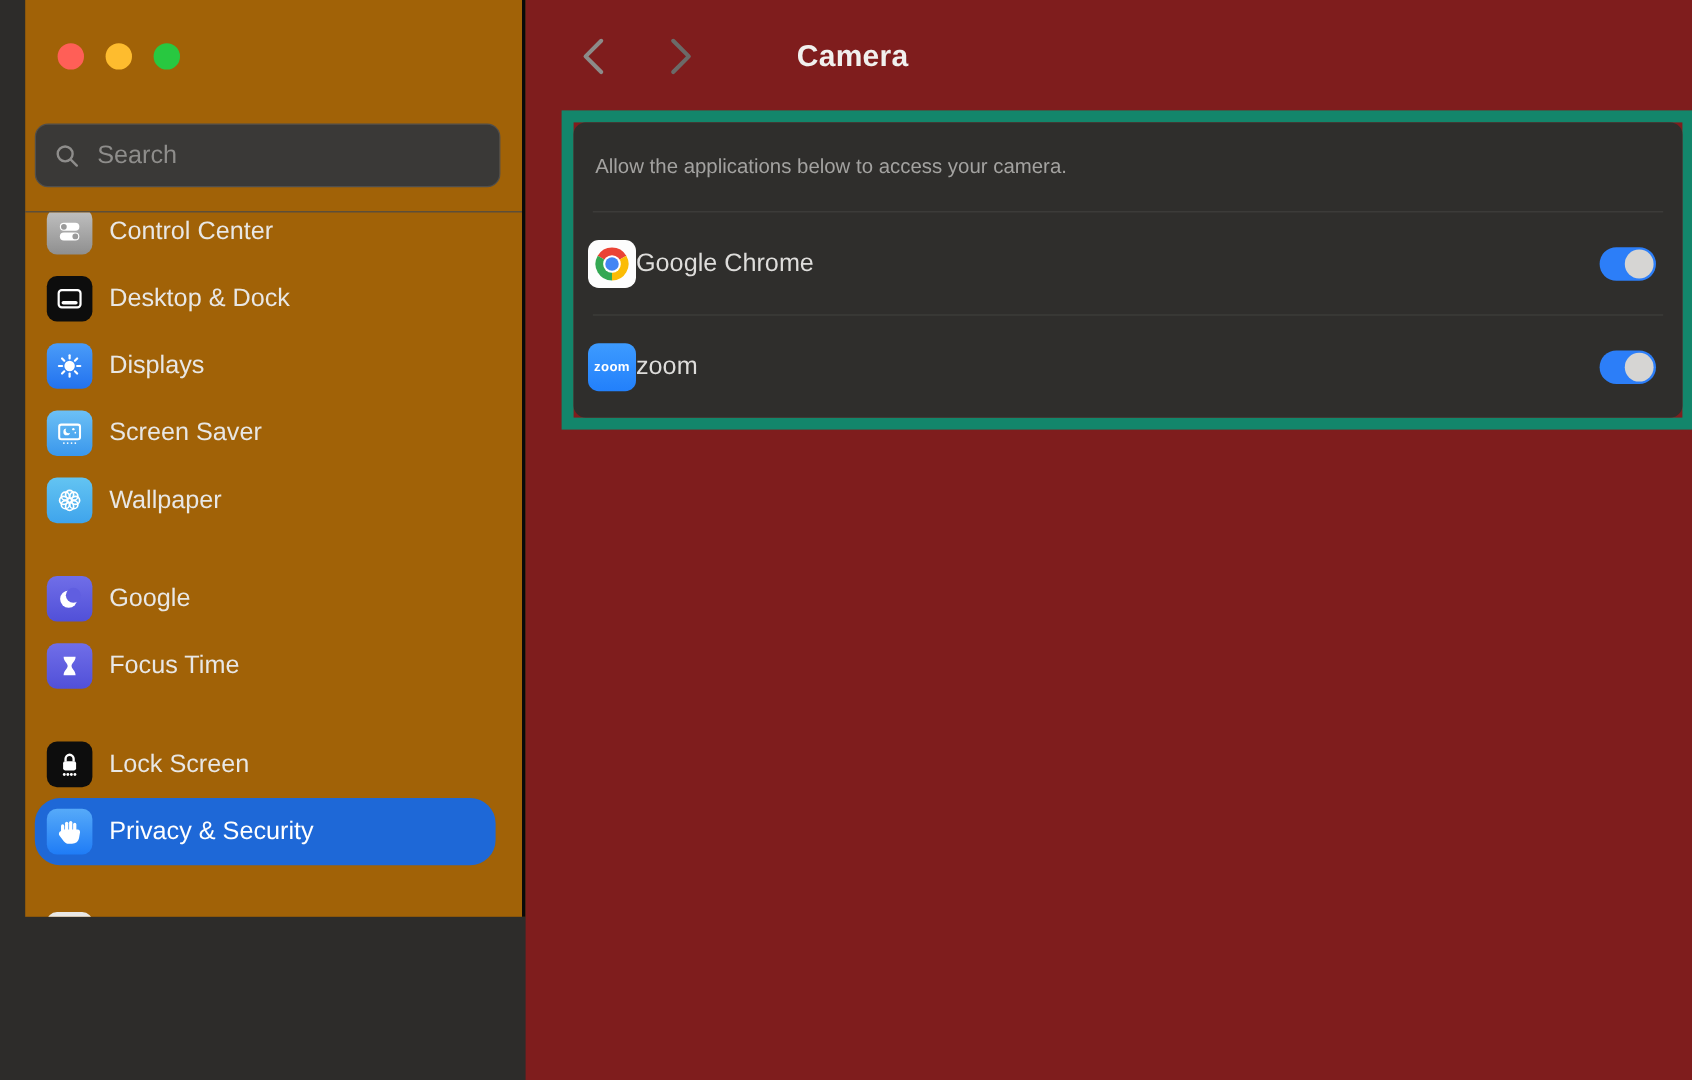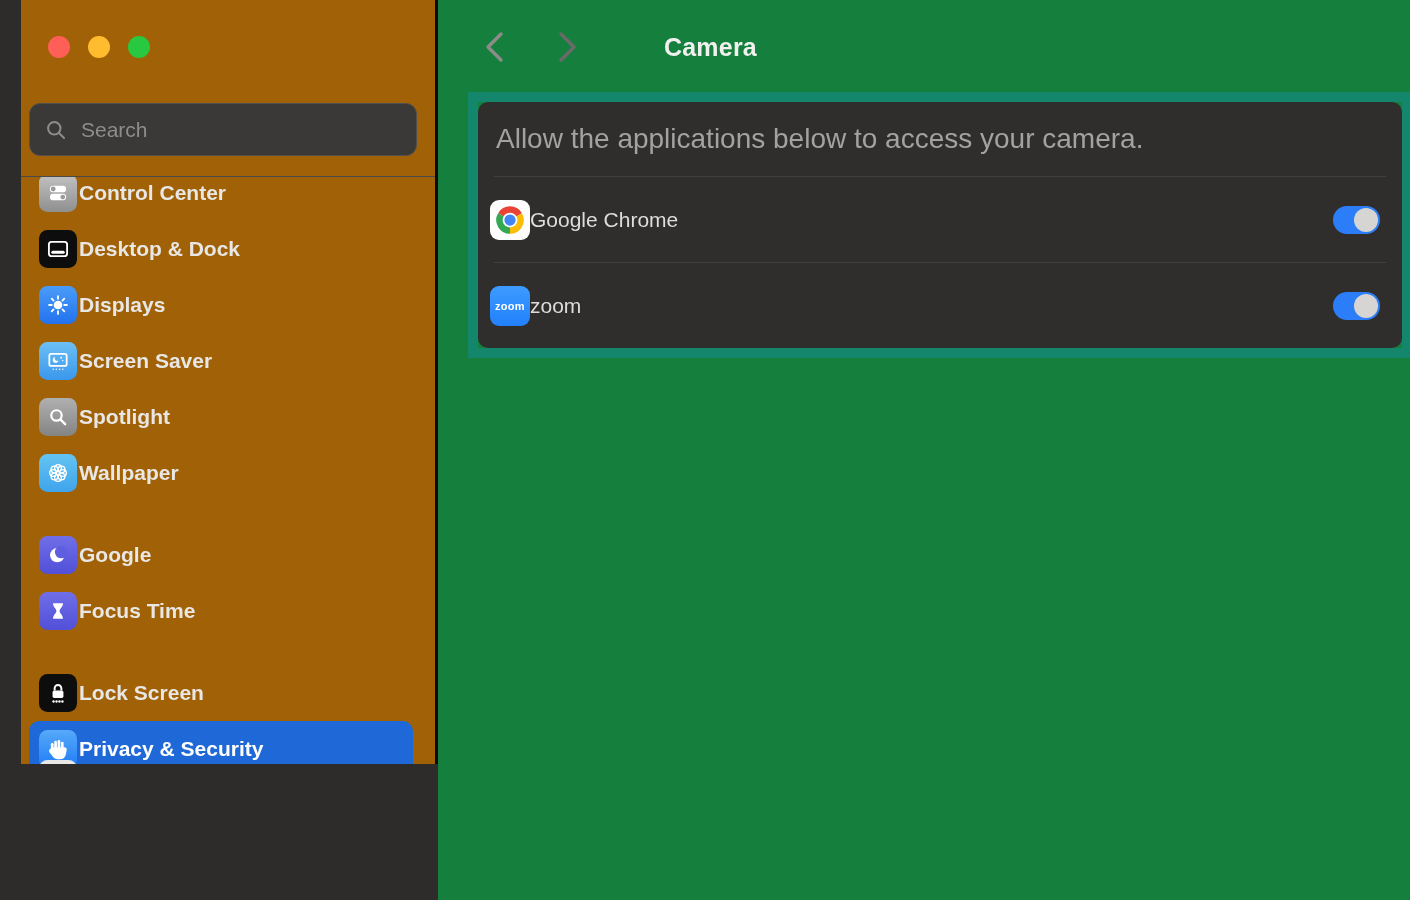--- a/index.html
+++ b/index.html
@@ -47,30 +47,29 @@
 
   .nav-list {
     position:absolute; top:177px; left:0; right:0; bottom:0;
     overflow:hidden;
   }
   .nav-group:first-child { margin-top:-12px; }
   .nav-group + .nav-group { margin-top:26px; }
 
   .nav-row {
     height:56px; display:flex; align-items:center;
-    padding-left:18px; gap:2px;
+    padding-left:18px; gap:14px;
     font-size:21px; color:#e8e7e5;
     cursor:default;
-    font-weight:bold;
   }
   .nav-row.selected {
     margin:0 22px 0 8px;
     padding-left:10px;
     background:#1e68d7;
-    border-radius:10px;
+    border-radius:21px;
     color:#ffffff;
   }
   .app-icon {
     width:38px; height:38px; border-radius:8.5px; flex:none;
     display:flex; align-items:center; justify-content:center;
   }
   .ic-control-center { background:linear-gradient(#c2c2c2,#8f8f8f); }
   .ic-desktop-dock   { background:#0d0d0d; }
   .ic-displays       { background:linear-gradient(#4a9cf8,#2272ef); }
   .ic-screen-saver   { background:linear-gradient(#6cc0f5,#3a97ec); }
@@ -83,21 +82,21 @@
   .ic-lock-screen    { background:#0d0d0d; }
   .ic-privacy        { background:linear-gradient(#56aaf9,#1f7cf6); }
 
   .partial-icon {
     position:absolute; bottom:-34px; left:18px;
     width:38px; height:38px; border-radius:8.5px;
     background:#e9e8e6;
   }
 
   
-  .main { position:relative; flex:1; background:#15803d; }
+  .main { position:relative; flex:1; background:#7f1d1d; }
   .main-header {
     position:absolute; top:30px; left:42px;
     display:flex; align-items:center;
   }
   .chev { width:30px; display:flex; justify-content:center; }
   .chev + .chev { margin-left:42px; }
   .page-title {
     margin-left:82px;
     font-size:25px; font-weight:700; color:#f1f0ee;
     letter-spacing:0.2px;
@@ -110,21 +109,21 @@
   }
   .settings-panel {
     width:100%; height:100%;
     background:#2f2e2c;
     border-radius:10px;
     display:flex; flex-direction:column;
   }
   .panel-desc {
     height:74px; display:flex; align-items:center;
     padding:0 18px;
-    font-size:28px; color:#a3a2a0;
+    font-size:17px; color:#a3a2a0;
   }
   .panel-divider { height:1px; background:#403f3d; margin:0 16px 0 16px; }
   .app-row {
     flex:1;
     display:flex; align-items:center;
     padding:0 22px 0 12px; 
   }
   .app-row .app-name { flex:1; font-size:21px; color:#dedddb; }
   .chrome-tile {
     width:40px; height:40px; border-radius:9px; background:#fdfdfd;
@@ -222,29 +221,20 @@
               <circle cx="16.4" cy="11.6" r="0.65" fill="#fff"></circle>
               <g fill="#fff">
                 <circle cx="7.6" cy="19.6" r="0.7"></circle>
                   <circle cx="10.5" cy="19.6" r="0.7"></circle>
                 <circle cx="13.5" cy="19.6" r="0.7"></circle>
                   <circle cx="16.4" cy="19.6" r="0.7"></circle>
               </g>
             </svg>
           </span>
           <span>Screen Saver</span>
-        </div>
-        <div class="nav-row">
-          <span class="app-icon ic-spotlight">
-            <svg width="26" height="26" viewBox="0 0 24 24" fill="none" stroke="#fff">
-              <circle cx="10.6" cy="10.6" r="4.8" stroke-width="2"></circle>
-              <line x1="14.2" y1="14.2" x2="18.6" y2="18.6" stroke-width="2.2" stroke-linecap="round"></line>
-            </svg>
-          </span>
-          <span>Spotlight</span>
         </div>
         <div class="nav-row">
           <span class="app-icon ic-wallpaper">
             <svg width="26" height="26" viewBox="0 0 24 24" fill="none" stroke="#fff" stroke-width="1.3">
               <circle cx="16.6" cy="12" r="3.1"></circle>
                 <circle cx="15.25" cy="15.25" r="3.1"></circle>
               <circle cx="12" cy="16.6" r="3.1"></circle>
                 <circle cx="8.75" cy="15.25" r="3.1"></circle>
               <circle cx="7.4" cy="12" r="3.1"></circle>
                 <circle cx="8.75" cy="8.75" r="3.1"></circle>

